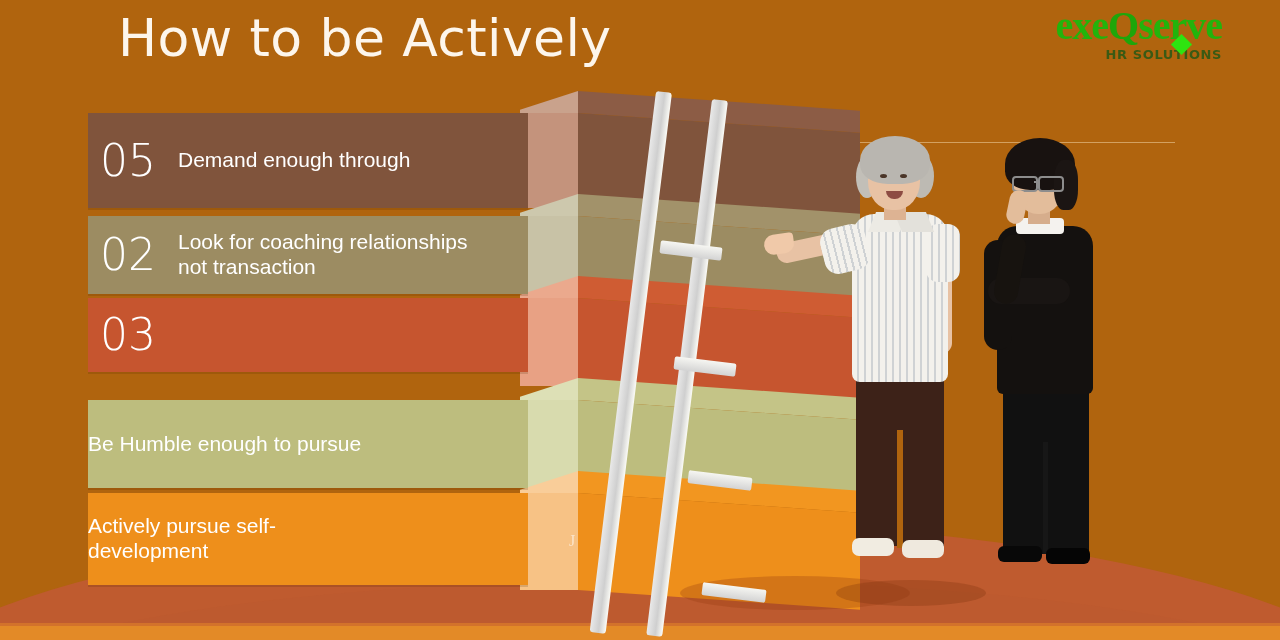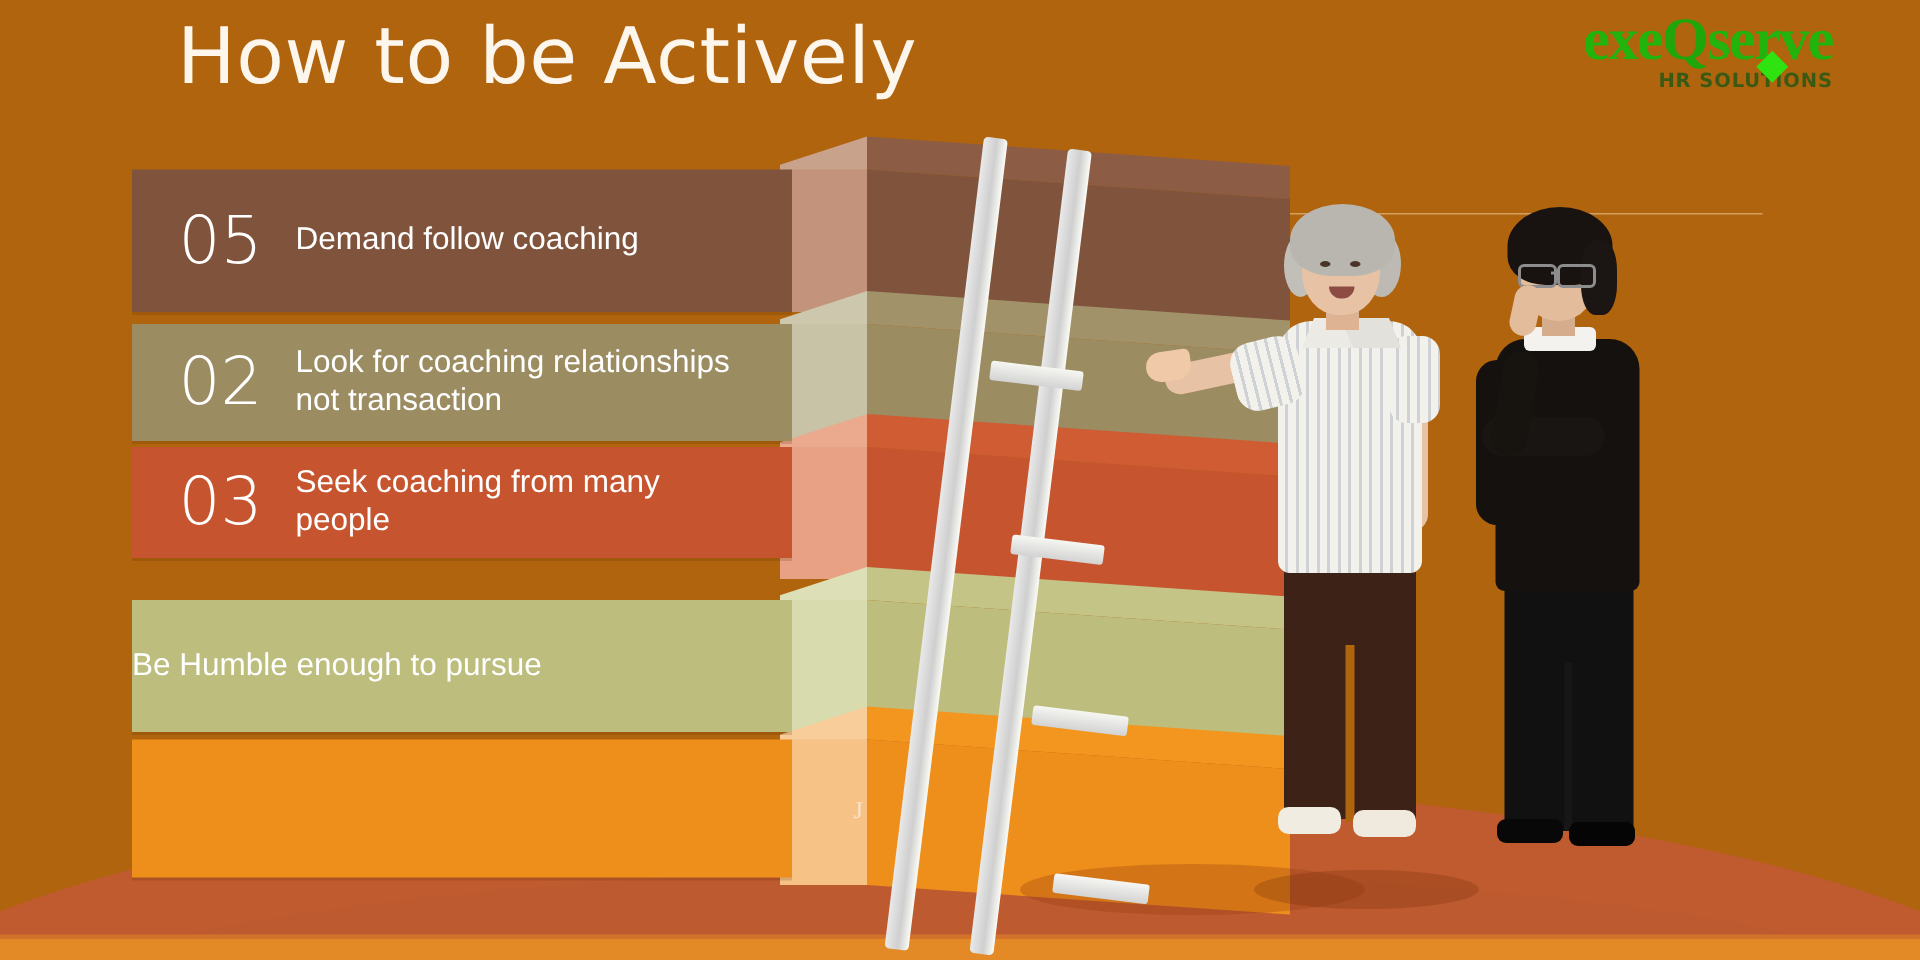--- a/index.html
+++ b/index.html
@@ -77,21 +77,21 @@
   .rail{position:absolute;width:16px;background:linear-gradient(90deg,#e9e9e9,#cfcfcf 55%,#fbfbf6);border-radius:3px;}
   .rung{position:absolute;height:13px;background:linear-gradient(180deg,#f6f6f2,#d3d3d3);border-radius:2px;}
 
   
   .bar{
     position:absolute;left:88px;width:440px;
     display:flex;align-items:center;
     box-shadow:0 2px 0 rgba(80,40,0,.18);
   }
   .bar .num{
-    width:78px;flex:none;text-align:left;padding-left:31px;
+    width:78px;flex:none;text-align:left;padding-left:12px;
     font-size:44px;color:#fff;font-weight:300;line-height:1;
     font-family:"DejaVu Sans", sans-serif;
   }
   .bar .txt{
     font-size:21px;color:#fff;line-height:1.18;padding-right:14px;
     font-family:"Liberation Sans", sans-serif;
   }
 
   
   .people{position:absolute;left:760px;top:130px;width:400px;height:470px;}
@@ -268,33 +268,33 @@
       <div class="b-hair2"></div>
       <div class="b-glass1"></div>
       <div class="b-glass2"></div>
       <div class="b-glassbr"></div>
       <div class="b-hand"></div>
     </div>
   </div>
 
   <div class="bar" style="top:113px;height:95px;background:#80543c;">
     <div class="num">05</div>
-    <div class="txt">Demand follow coaching</div>
+    <div class="txt">Demand enough through</div>
   </div>
 
   <div class="bar" style="top:216px;height:78px;background:#9c8c62;">
     <div class="num">02</div>
     <div class="txt" style="max-width:320px;">Look for coaching relationships not transaction</div>
   </div>
 
   <div class="bar" style="top:298px;height:74px;background:#c6552f;">
     <div class="num">03</div>
-    <div class="txt" style="max-width:290px;">Seek coaching from many people</div>
   </div>
 
   <div class="bar" style="top:400px;height:88px;background:#bdbd7e;">
     <div class="txt">Be Humble enough to pursue</div>
   </div>
 
   <div class="bar" style="top:493px;height:92px;background:#ee8f1b;">
+    <div class="txt" style="max-width:240px;">Actively pursue self-development</div>
   </div>
 
 </div>
 
 </body></html>

